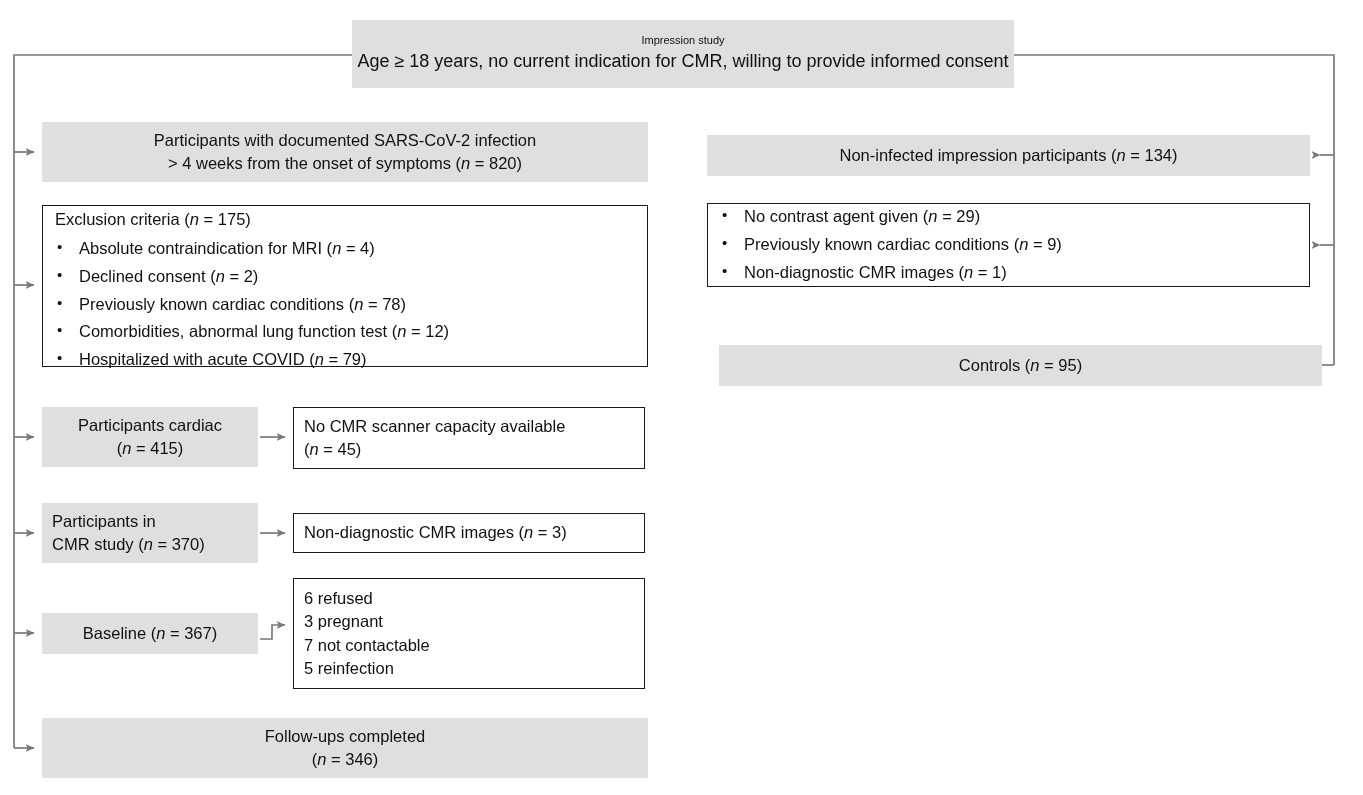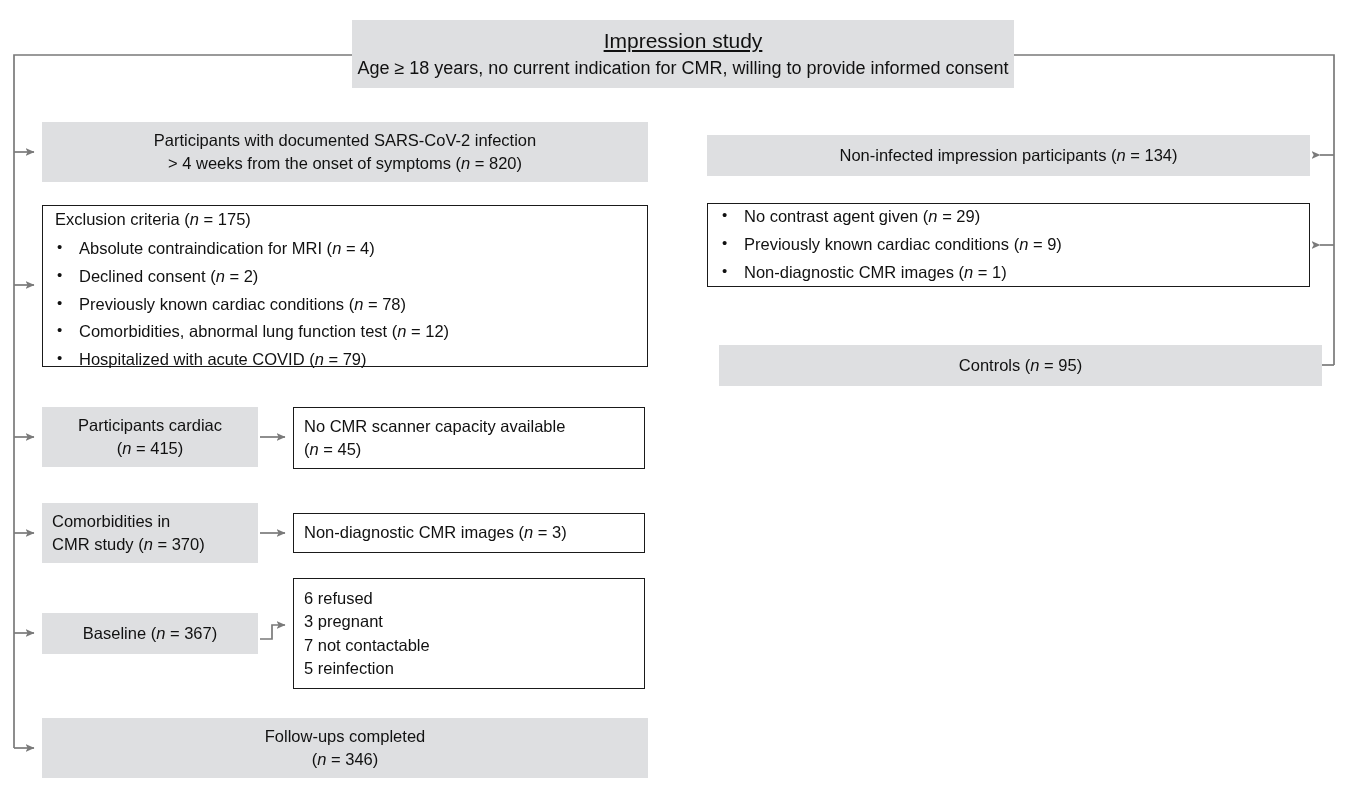--- a/index.html
+++ b/index.html
@@ -40,21 +40,21 @@
     border: none;
   }
   .box.white {
     background: #ffffff;
     border: 1.6px solid #1a1a1a;
   }
   .box.center { text-align: center; align-items: center; }
   .box.left   { text-align: left;  align-items: flex-start; }
   .pad-l { padding-left: 12px; }
   .line { display: block; white-space: nowrap; }
-  .title-main { font-size: 21px; text-decoration: underline; }
+  .title-main { font-size: 11px; }
   .sub { font-size: 18px; }
   em.n { font-style: italic; }
   ul.bullets {
     margin: 0;
     padding: 0;
     list-style: none;
   }
   ul.bullets li {
     position: relative;
     padding-left: 36px;
@@ -135,21 +135,21 @@
     <span class="line">Participants cardiac</span>
     <span class="line"><span>(</span><em class="n">n</em><span> = 415)</span></span>
   </div>
 
   <div class="box white left" style="left:293px; top:407px; width:352px; height:62px; padding-left:10px;">
     <span class="line">No CMR scanner capacity available</span>
     <span class="line"><span>(</span><em class="n">n</em><span> = 45)</span></span>
   </div>
 
   <div class="box gray left" style="left:42px; top:503px; width:216px; height:60px; padding-left:10px;">
-    <span class="line">Comorbidities in</span>
+    <span class="line">Participants in</span>
     <span class="line"><span>CMR study (</span><em class="n">n</em><span> = 370)</span></span>
   </div>
 
   <div class="box white left" style="left:293px; top:513px; width:352px; height:40px; padding-left:10px;">
     <span class="line"><span>Non-diagnostic CMR images (</span><em class="n">n</em><span> = 3)</span></span>
   </div>
 
   <div class="box gray center" style="left:42px; top:613px; width:216px; height:41px;">
     <span class="line"><span>Baseline (</span><em class="n">n</em><span> = 367)</span></span>
   </div>

